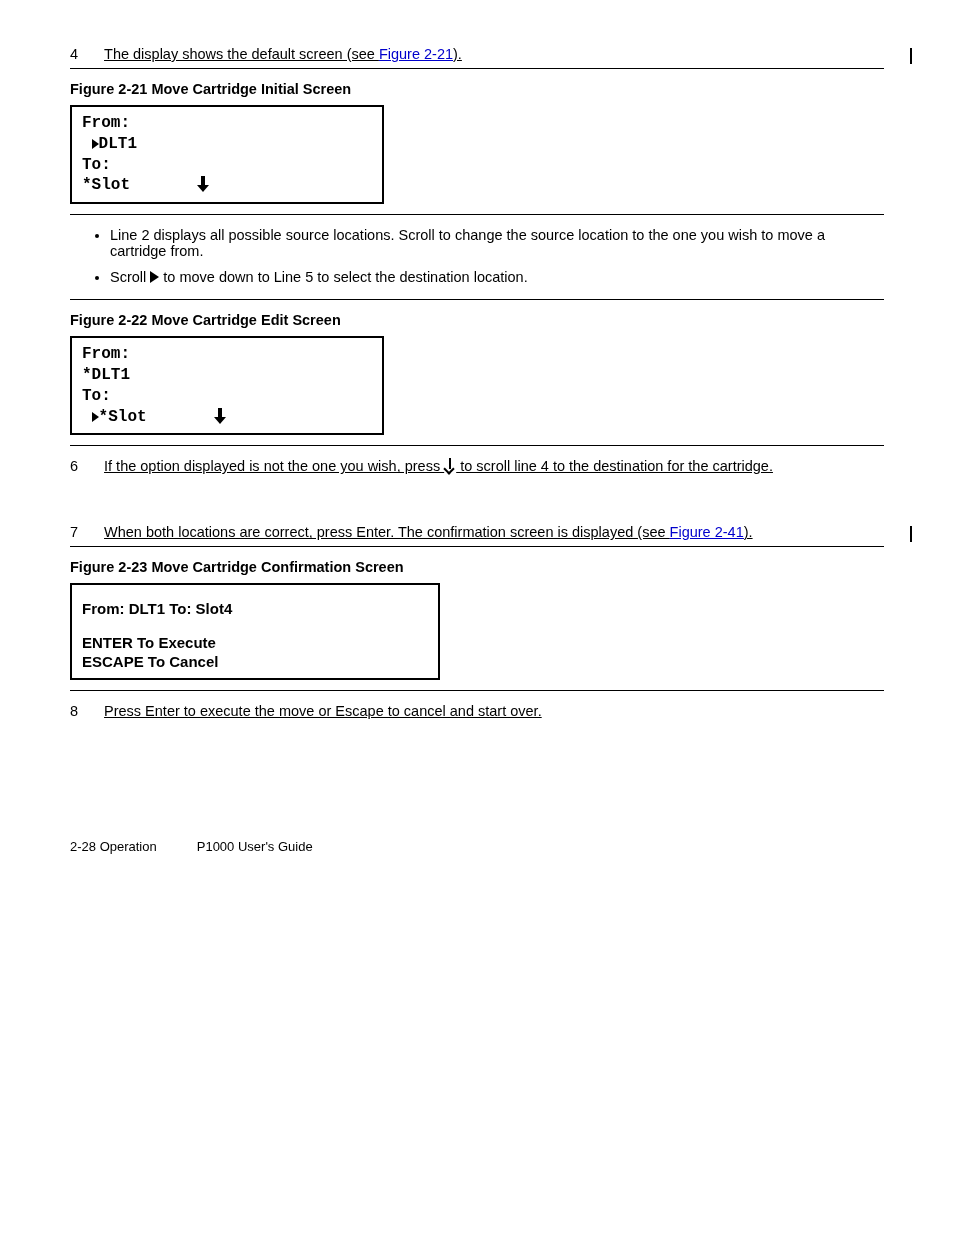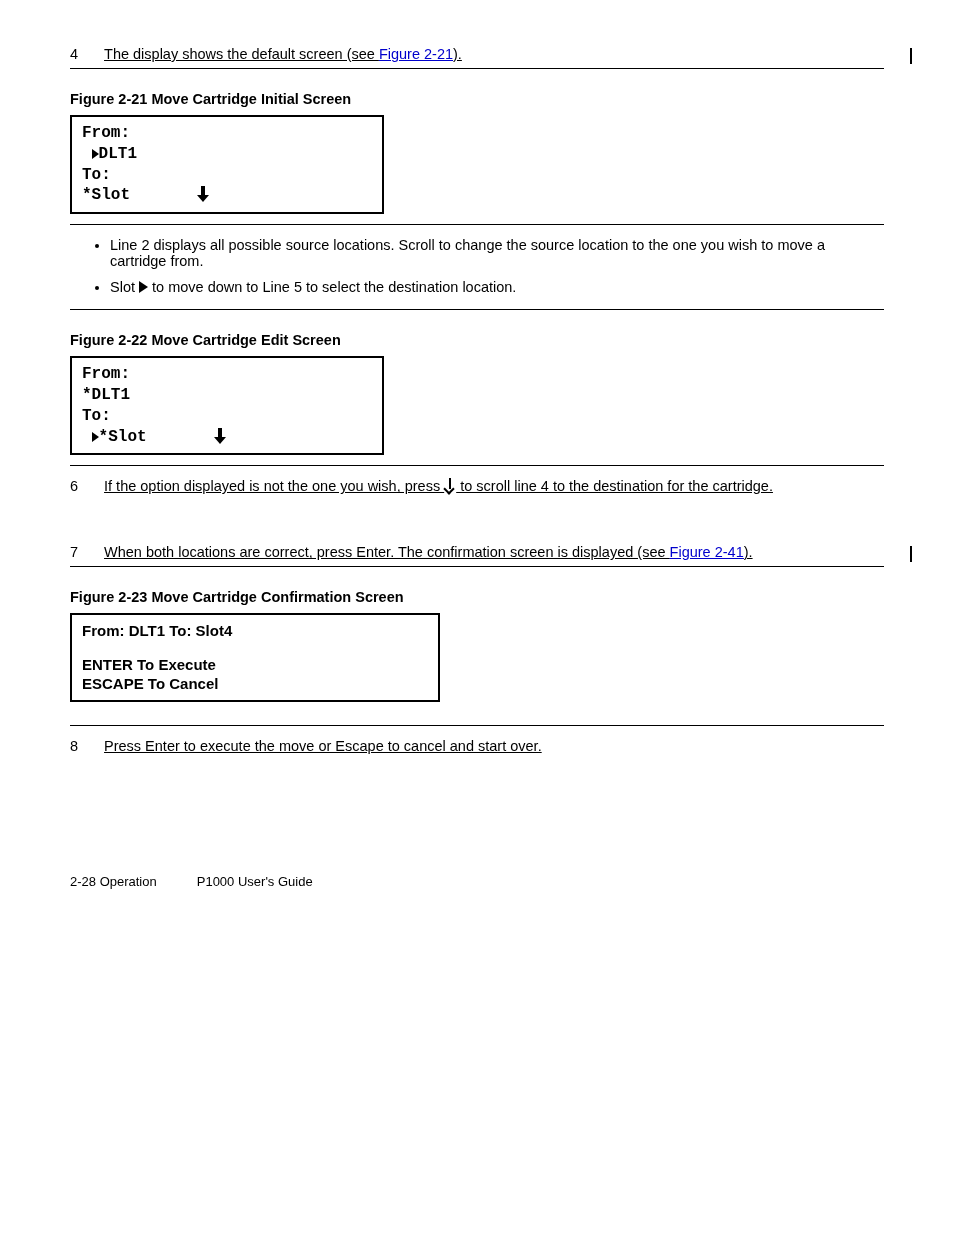--- a/index.html
+++ b/index.html
@@ -29,43 +29,43 @@
     width: calc(100% - 40px);
     vertical-align: top;
     text-decoration: underline;
   }
   .link {
     color: #0000cc;
     text-decoration: underline;
   }
   .figcap {
     font-weight: bold;
-    margin-top: 22px;
+    margin-top: 12px;
     margin-bottom: 8px;
   }
   .lcdbox {
     border: 2.5px solid #000;
     width: 314px;
     padding: 6px 10px 6px 10px;
     font-family: "Courier New", Courier, monospace;
     font-weight: bold;
     font-size: 16px;
     line-height: 1.3;
     margin-bottom: 10px;
   }
   .lcdbox .row { white-space: pre; }
   .lcdbox3 {
     border: 2.5px solid #000;
     width: 370px;
-    padding: 6px 10px 6px 10px;
+    padding: 14px 10px 6px 10px;
     font-family: Arial, Helvetica, sans-serif;
     font-weight: bold;
     font-size: 15px;
     line-height: 1.3;
-    margin-bottom: 23px;
+    margin-bottom: 10px;
   }
   hr.rule {
     border: none;
     border-top: 1.5px solid #000;
     margin: 6px 0 12px 0;
   }
   ul.bullets {
     margin: 8px 0 14px 0;
     padding-left: 40px;
   }
@@ -120,21 +120,21 @@
     <div class="row"> <span class="tri-right-sm"></span><span>DLT1</span></div>
     <div class="row">To:</div>
     <div class="row"><span>*Slot</span>       <span class="heavy-down-wrap"><span class="stem"></span><span class="head"></span></span></div>
   </div>
 
   <hr class="rule">
 
   <ul class="bullets">
     <li>Line 2 displays all possible source locations. Scroll to change the source location to the one you wish to move a cartridge from.</li>
     <li>
-      <span>Slot </span><span class="tri-right"></span><span> to move down to Line 5 to select the destination location.</span>
+      <span>Scroll </span><span class="tri-right"></span><span> to move down to Line 5 to select the destination location.</span>
     </li>
   </ul>
 
   <hr class="rule">
 
   <div class="figcap">Figure 2-22  Move Cartridge Edit Screen</div>
   <div class="lcdbox">
     <div class="row">From:</div>
     <div class="row">*DLT1</div>
     <div class="row">To:</div>

